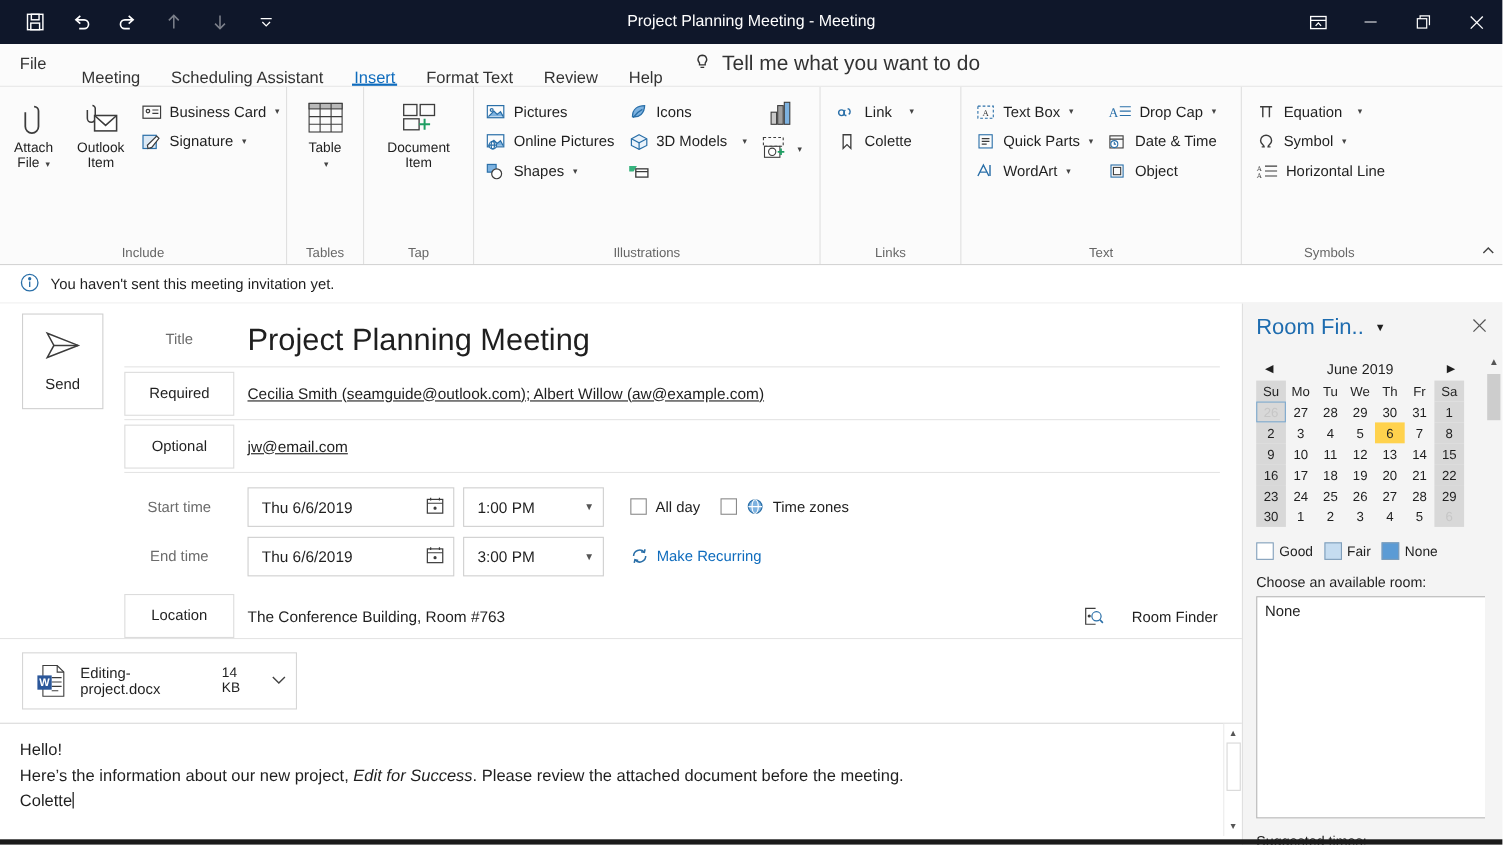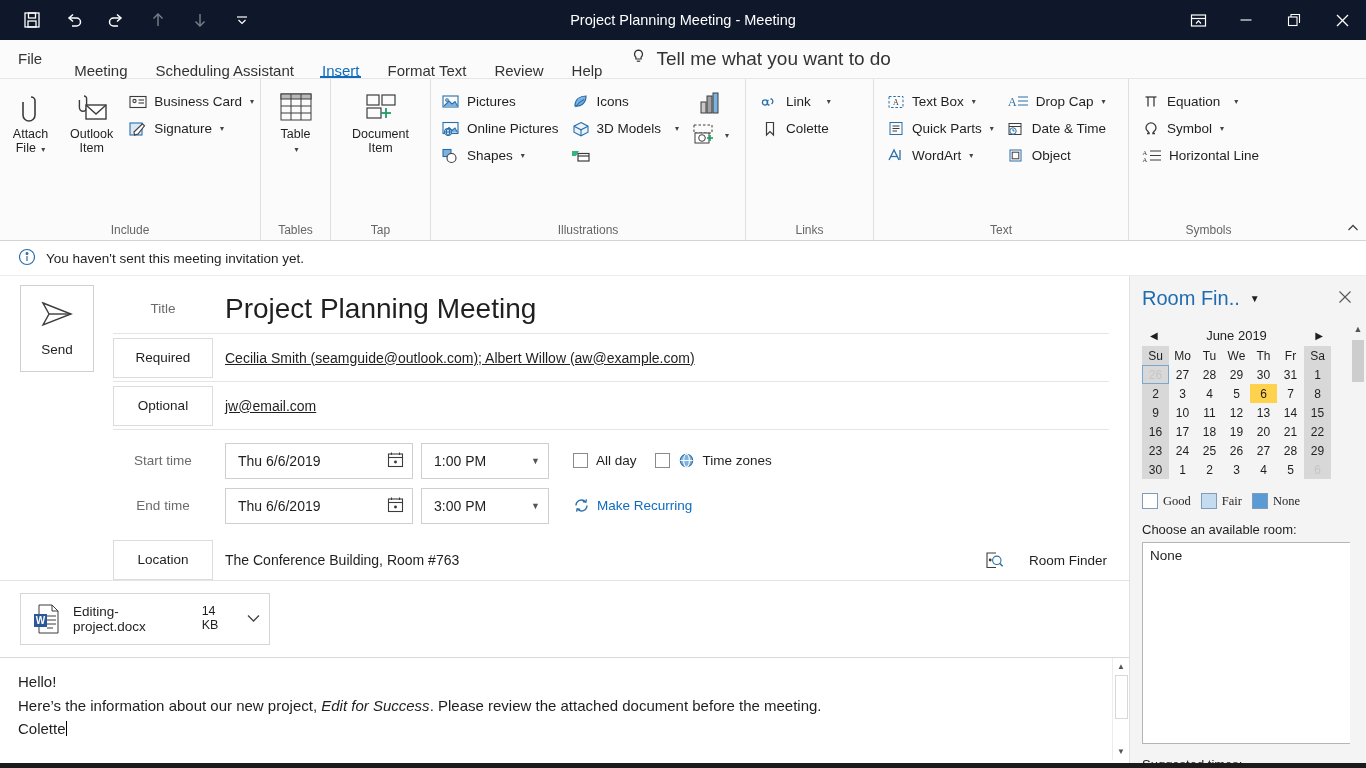--- a/index.html
+++ b/index.html
@@ -225,21 +225,21 @@
   table.caltab td {
     font-size: 12px; color: #1f1f1f; height: 19px; width: 27px;
     text-align: center;
   }
   td.wk, th.wk { background: #d8d8d8; }
   td.other { color: #b6b6b6; }
   td.other.wk { color: #c6c6c6; }
   td.today { background: #FFD24D; }
   td.sel { outline: 1px solid #7aa7cc; outline-offset: -1px; }
 
-  .legend { display: flex; align-items: flex-end; gap: 6px; margin-top: 14px; font-family: Liberation Serif, serif; }
+  .legend { display: flex; align-items: flex-end; gap: 6px; margin-top: 14px; }
   .lg { display: flex; align-items: center; gap: 5px; font-size: 12.5px; color: #1f1f1f; }
   .sw { width: 16px; height: 16px; border: 1px solid #7f9db9; flex: none; }
   .sw.good { background: #ffffff; }
   .sw.fair { background: #c5dcf0; }
   .sw.poor { background: #5b9bd5; }
 
   .pane-lbl { font-size: 13px; color: #1f1f1f; margin-top: 13px; }
   .roomlist {
     margin-top: 5px; height: 202px; background: #ffffff;
     border: 1px solid #b5b5b5; padding: 5px 7px; font-size: 13.5px;

